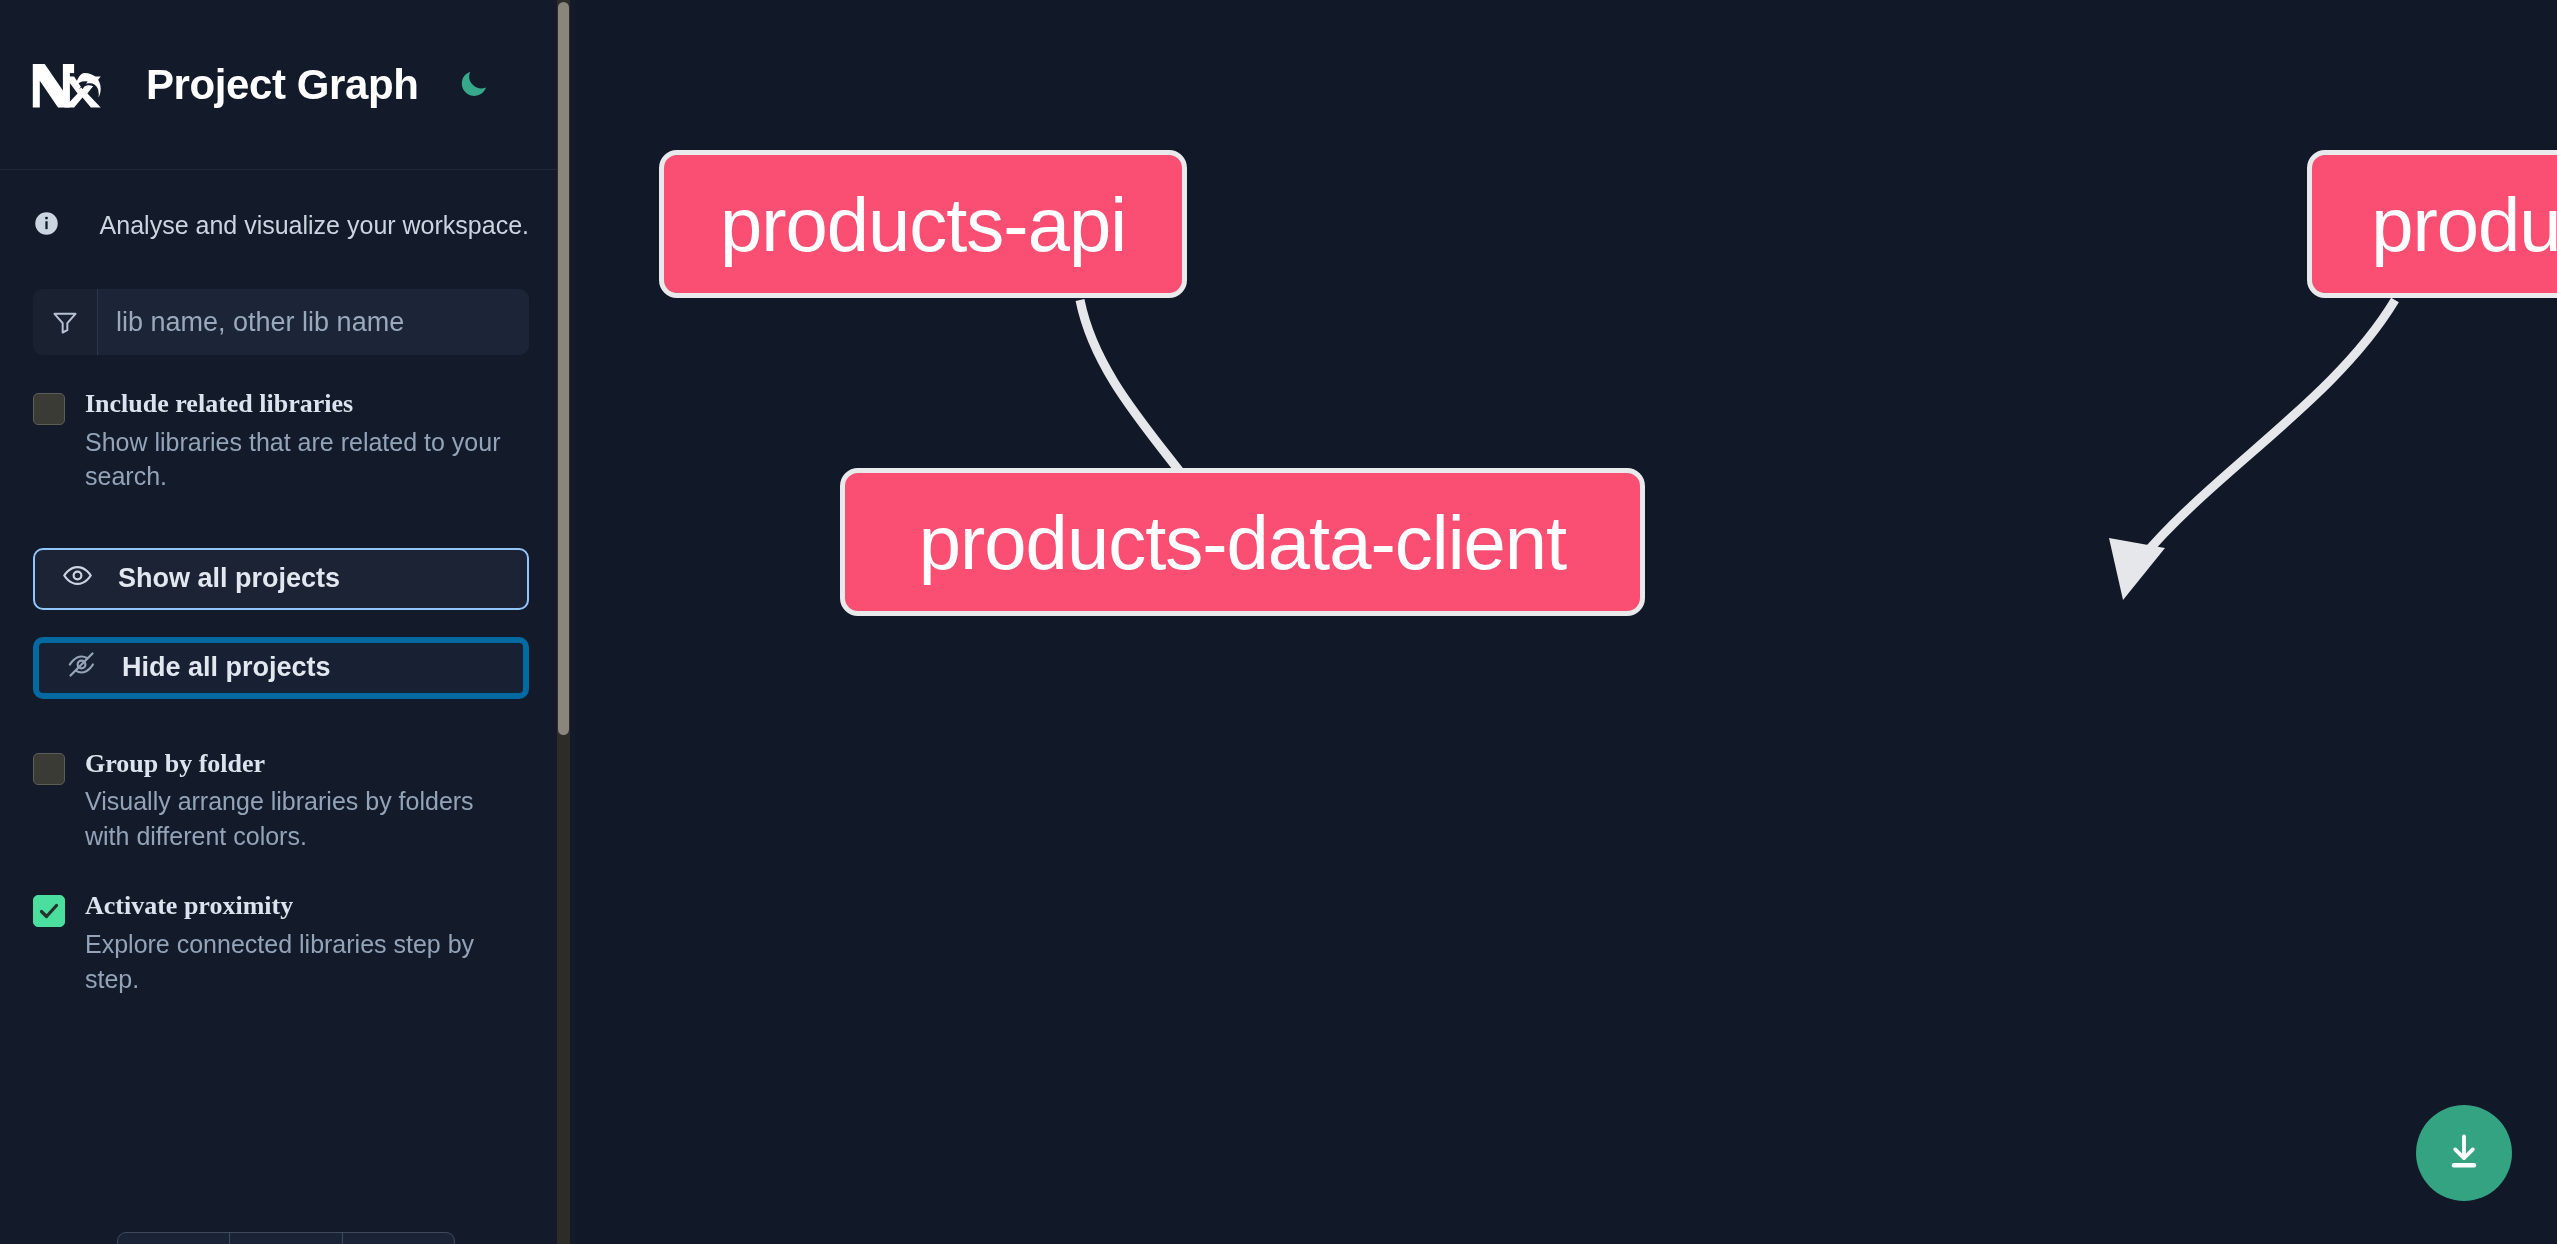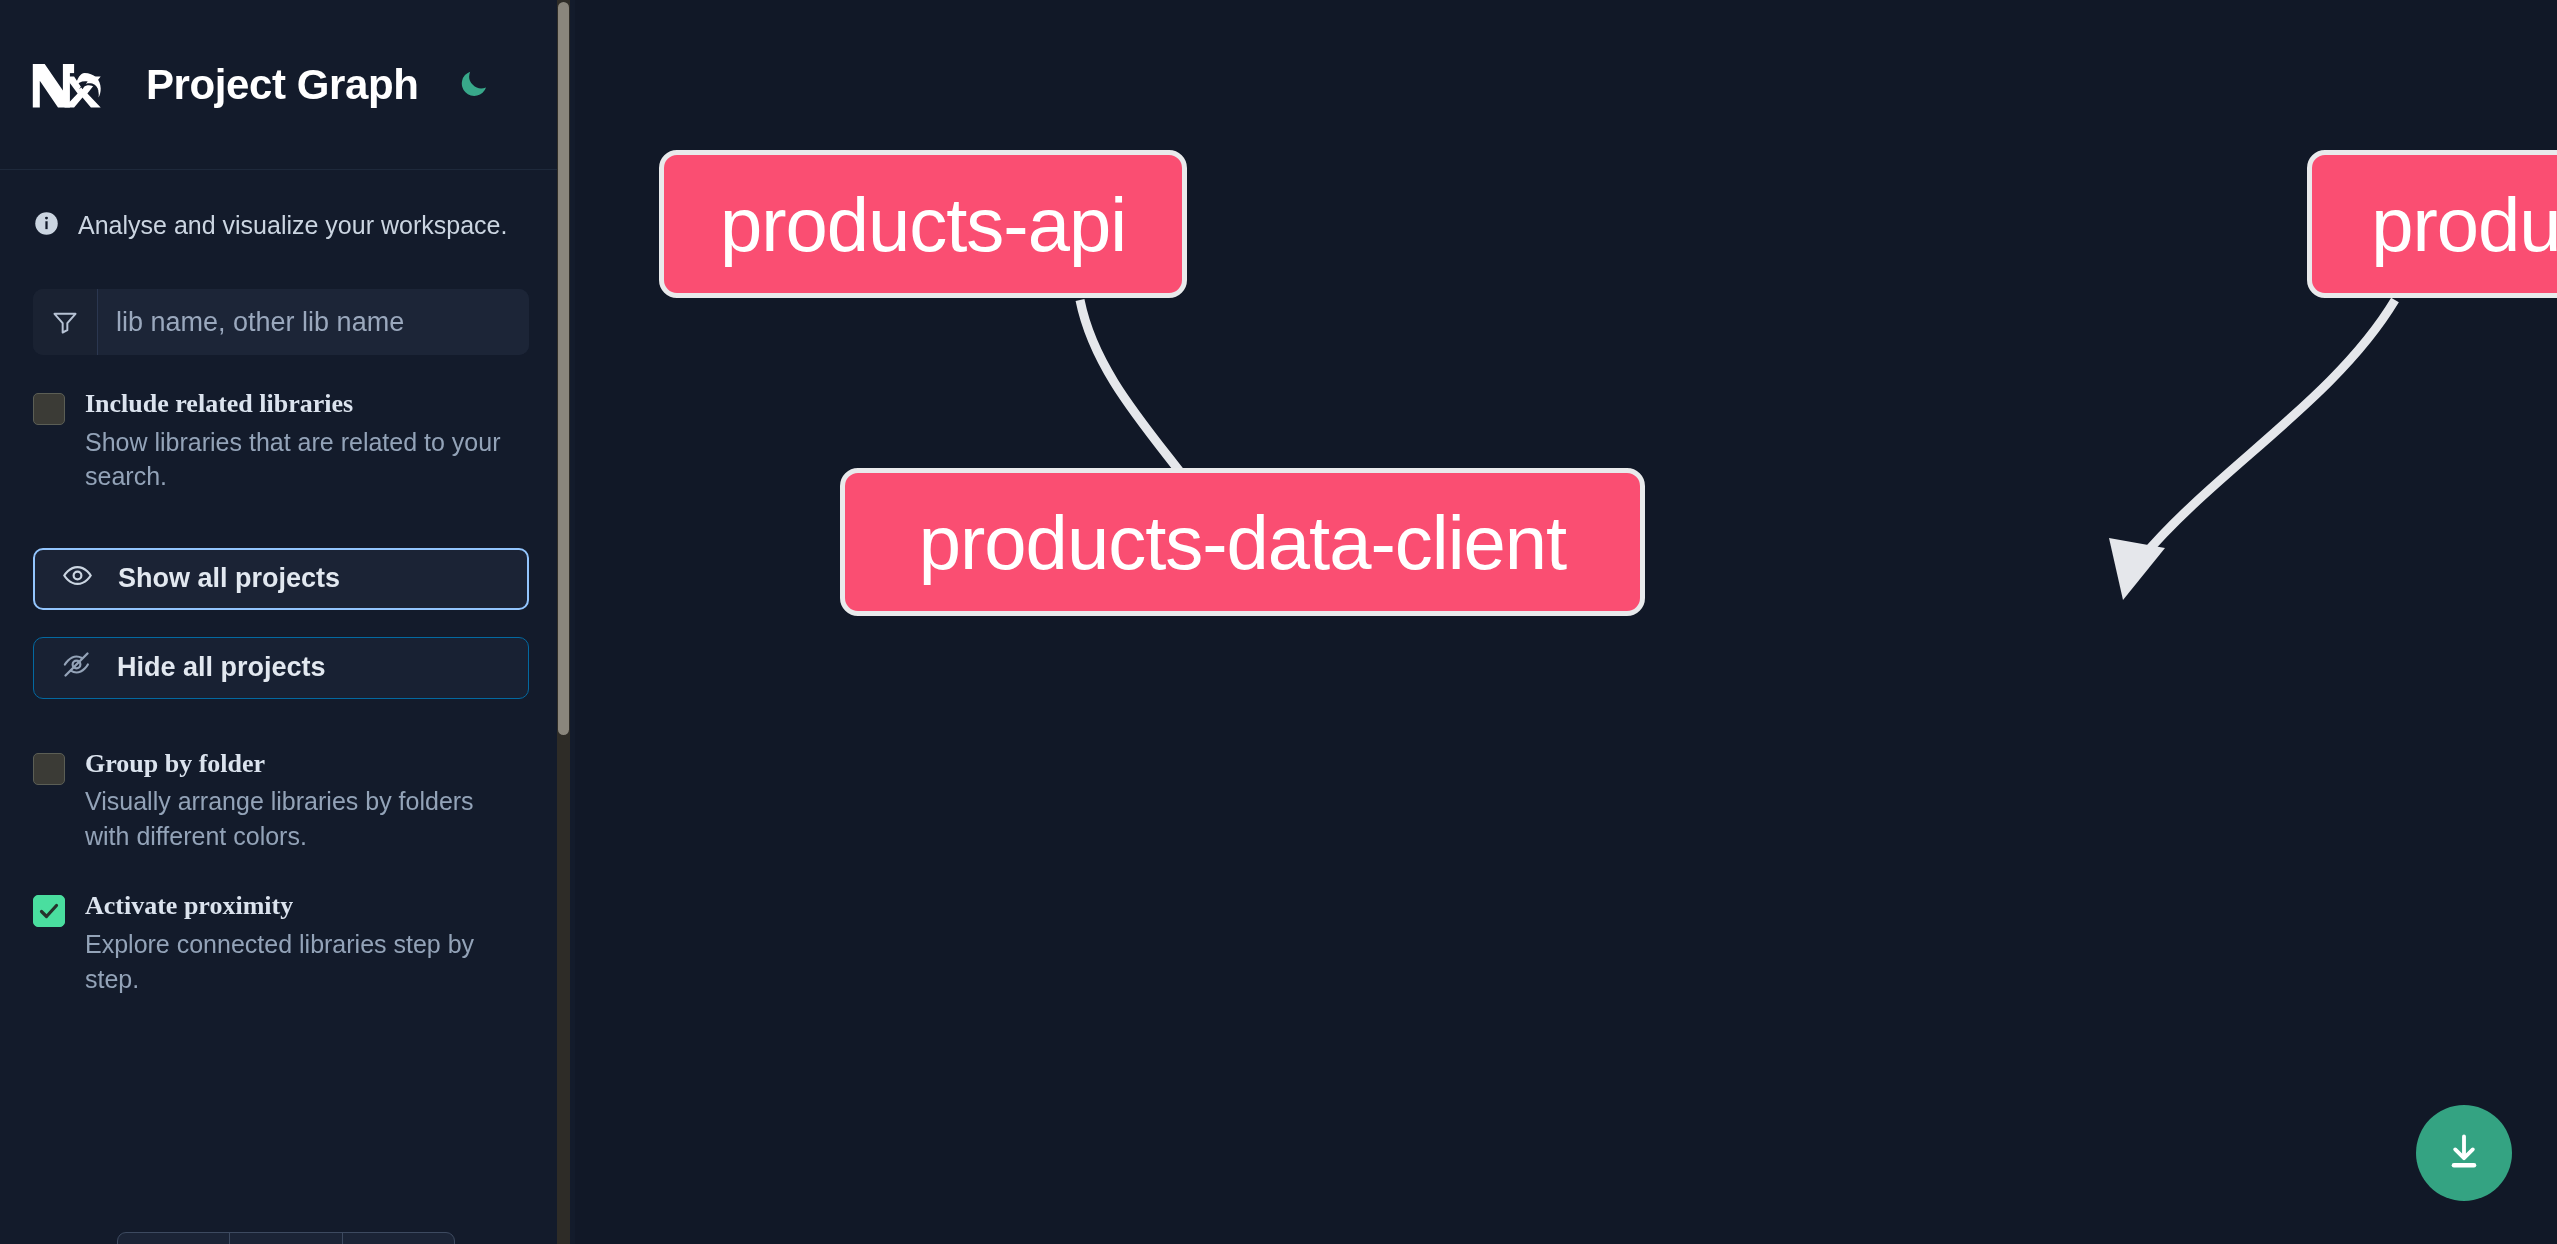--- a/index.html
+++ b/index.html
@@ -38,20 +38,21 @@
   .moon-btn {
     margin-left: 32px; width: 46px; height: 46px;
     display: flex; align-items: center; justify-content: center;
     cursor: pointer; background: none; border: none;
   }
 
   
   .info-row {
     display: flex; align-items: center; gap: 18px;
     padding: 40px 30px 0 33px;
+    justify-content: space-between;
   }
   .info-text { font-size: 25px; color: #cbd5e1; white-space: nowrap; }
 
   
   .filter-wrap {
     margin: 48px 30px 0 33px;
     height: 66px; display: flex; align-items: stretch;
     background: #1b2436; border-radius: 10px; overflow: hidden;
   }
   .filter-icon-box {
@@ -80,21 +81,21 @@
   
   .btns { margin: 54px 30px 0 33px; display: flex; flex-direction: column; gap: 27px; }
   .btn {
     height: 62px; border-radius: 10px; display: flex; align-items: center;
     padding-left: 27px; gap: 25px; cursor: pointer;
     background: #1b2335; font-size: 27px; font-weight: 700;
     font-family: "Liberation Sans", sans-serif;
   }
   .btn-show-all { border: 2px solid #93c5fd; color: #e2e8f0; }
   .btn-affected { border: 2px solid #ef4444; color: #f94a4a; background: #171f31; font-weight: 700; }
-  .btn-hide-all { border: 1px solid #0369a1; color: #e2e8f0; background: #182133; }
+  .btn-hide-all { border: 6px solid #0369a1; color: #e2e8f0; background: #182133; }
 
   
   .segmented {
     position: absolute; left: 117px; bottom: -44px;
     width: 338px; height: 56px; display: flex;
     border: 1px solid #3d4a60; border-radius: 9px; overflow: hidden;
     background: #1b2436;
   }
   .seg { flex: 1; border-right: 1px solid #3d4a60; }
   .seg:last-child { border-right: none; }

